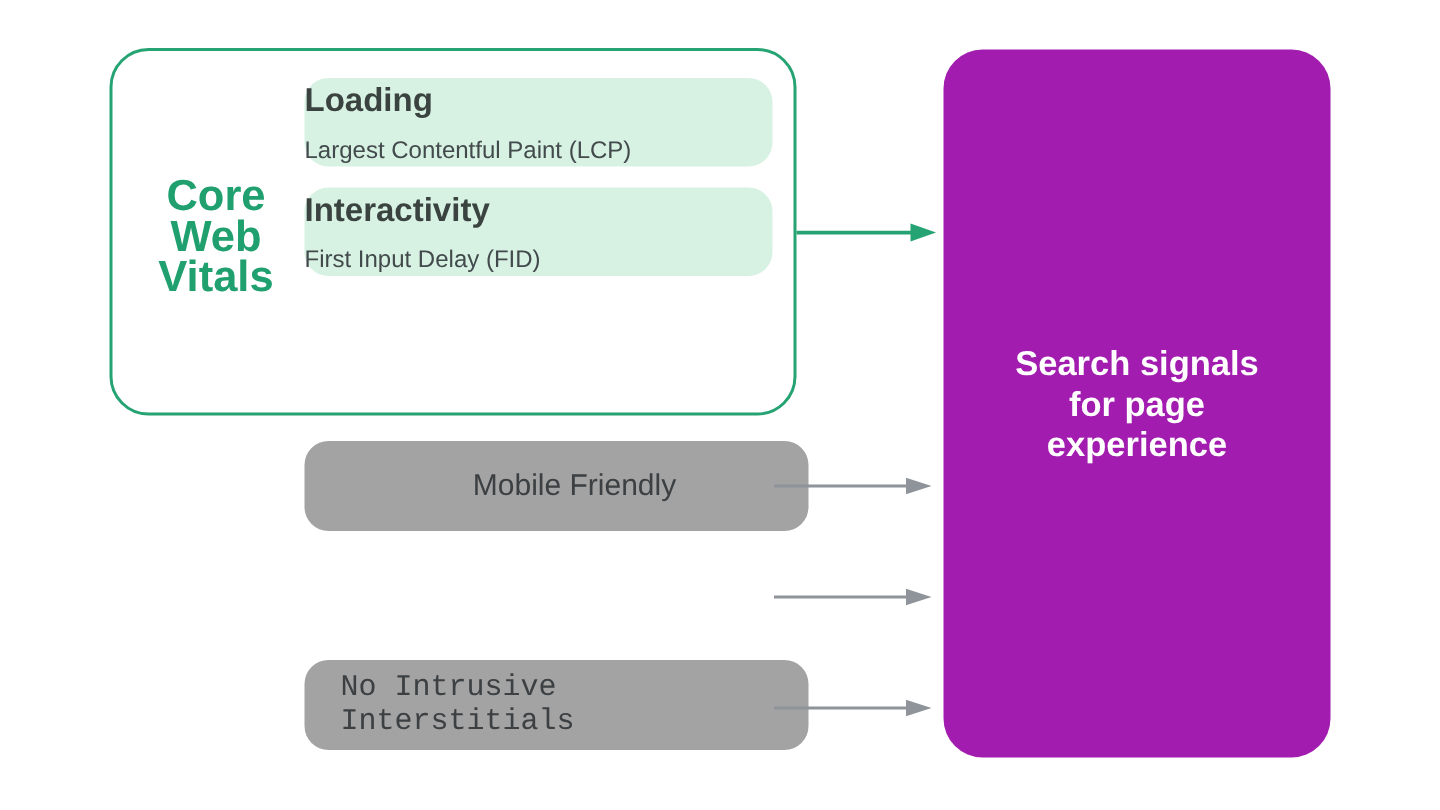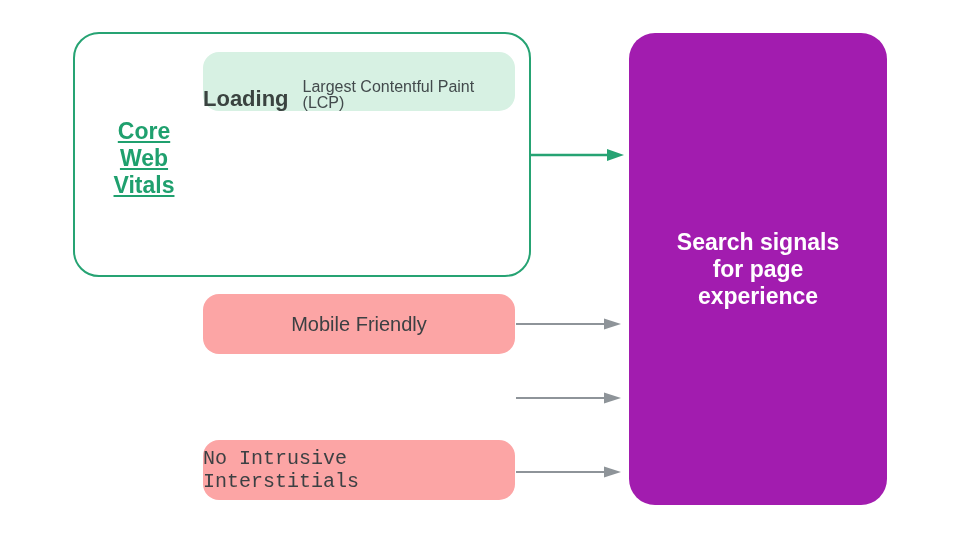--- a/index.html
+++ b/index.html
@@ -21,34 +21,33 @@
     border-radius: 26px;
     box-sizing: border-box;
     background: #ffffff;
   }
   .cwv-label {
     position: absolute;
     left: 18px; top: 84px;
     width: 102px;
     text-align: center;
     color: #1fa06e;
-    font-size: 23px;
+    font-size: 29px;
     font-weight: 700;
     line-height: 27px;
-    text-decoration: underline;
   }
   .vital-box {
     position: absolute;
     left: 128px;
     width: 312px; height: 59px;
     background: #d7f1e3;
     border-radius: 16px;
     display: flex;
-    flex-direction: row;
-    align-items: flex-end;
+    flex-direction: column;
+    align-items: flex-start;
     justify-content: center;
     gap: 14px;
   }
   .vital-box.v1 { top: 18px; }
   .vital-box.v2 { top: 91px; }
   .vital-box.v3 { top: 164px; }
   .vital-title {
     font-size: 22px;
     font-weight: 600;
     color: #3a4340;
@@ -58,27 +57,28 @@
     font-size: 16px;
     color: #424a4c;
     line-height: 16px;
   }
 
   
   .signal-box {
     position: absolute;
     left: 203px;
     width: 312px; height: 60px;
-    background: #fca5a5;
+    background: #a3a3a3;
     border-radius: 16px;
     display: flex;
     align-items: center;
     justify-content: center;
     font-size: 20px;
     color: #3c4043;
+    padding-left: 24px;
   }
   .signal-box.s1 { top: 294px; }
   .signal-box.s2 { top: 368px; }
   .signal-box.s3 { top: 440px; font-family: Liberation Mono, monospace; }
 
   
   .result-box {
     position: absolute;
     left: 629px; top: 33px;
     width: 258px; height: 472px;
@@ -110,20 +110,24 @@
 <div class="canvas">
 
   <div class="cwv-outline">
     <div class="cwv-label">Core Web Vitals</div>
 
     <div class="vital-box v1">
       <div class="vital-title">Loading</div>
       <div class="vital-sub">Largest Contentful Paint (LCP)</div>
     </div>
 
+    <div class="vital-box v2">
+      <div class="vital-title">Interactivity</div>
+      <div class="vital-sub">First Input Delay (FID)</div>
+    </div>
 
   </div>
 
   <div class="signal-box s1">
     <span>Mobile Friendly</span>
   </div>
   <div class="signal-box s3">
     <span>No Intrusive Interstitials</span>
   </div>
 

